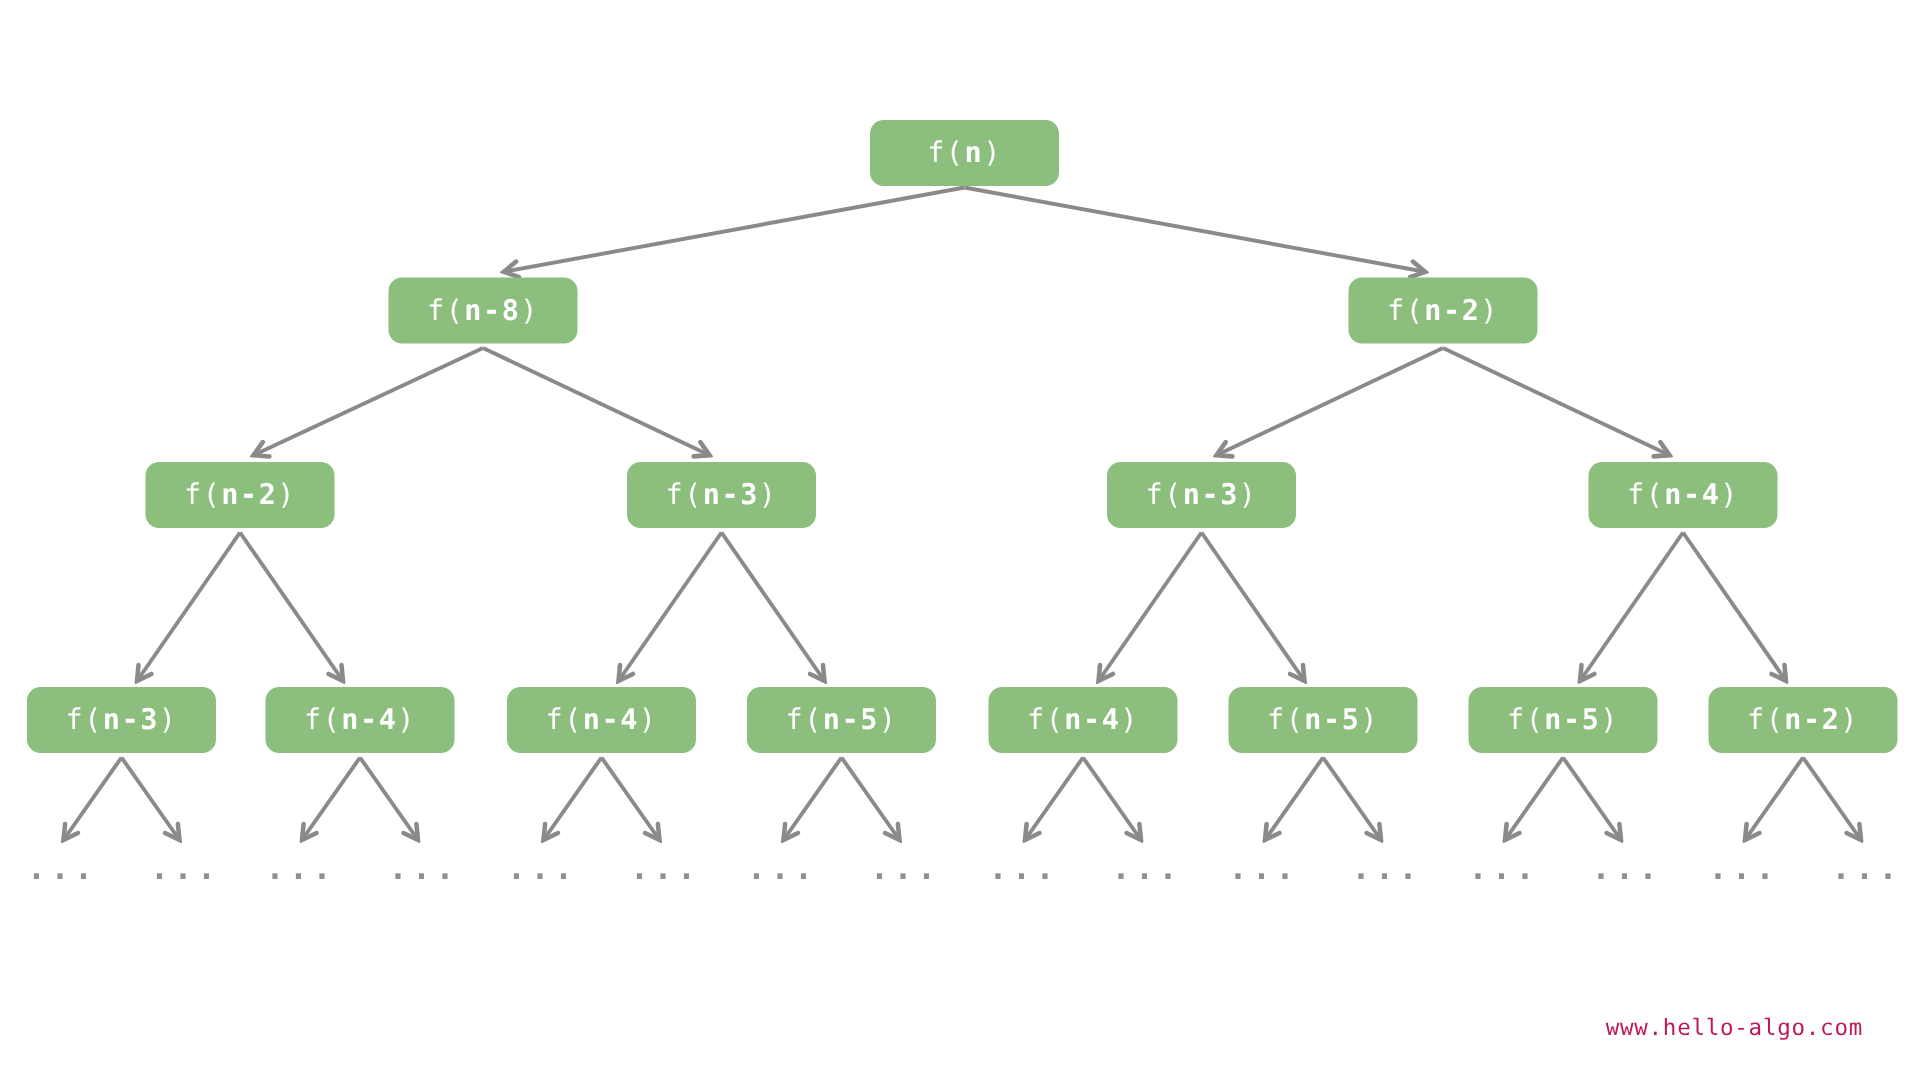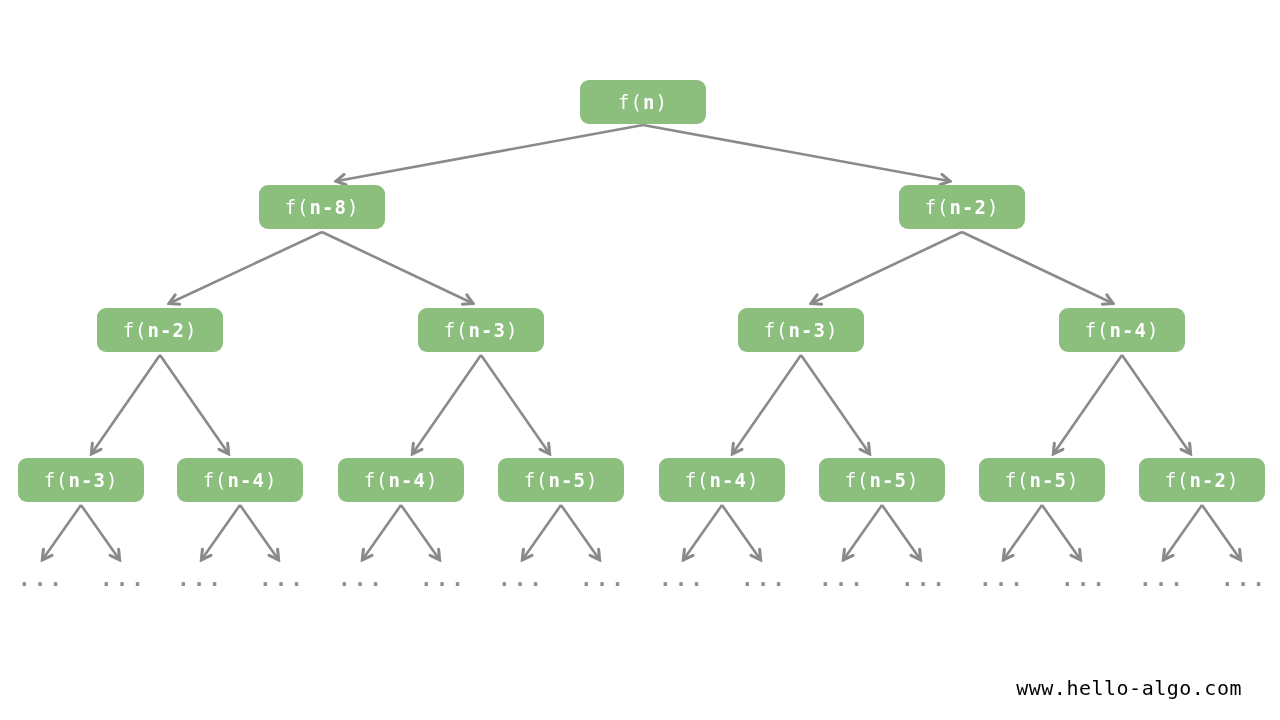--- a/index.html
+++ b/index.html
@@ -47,22 +47,22 @@
     color: #8f8f8f;
     font-size: 21px;
     font-weight: 700;
     letter-spacing: 3px;
     z-index: 1;
   }
   .watermark {
     position: absolute;
     right: 38px;
     top: 676px;
-    color: #000000;
-    font-size: 20px;
+    color: #be185d;
+    font-size: 15px;
     letter-spacing: 0.5px;
     z-index: 1;
   }
 </style>
 </head>
 <body>
 
 <div class="stage">
 
   <svg class="edges" width="1280" height="720" viewBox="0 0 1280 720" xmlns="http://www.w3.org/2000/svg">

